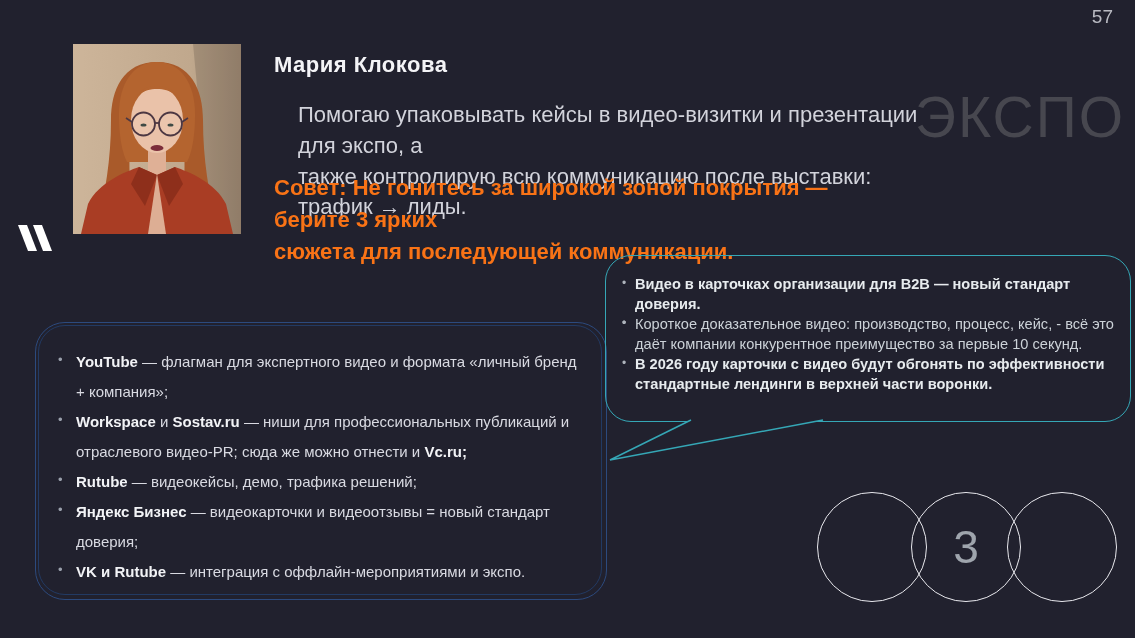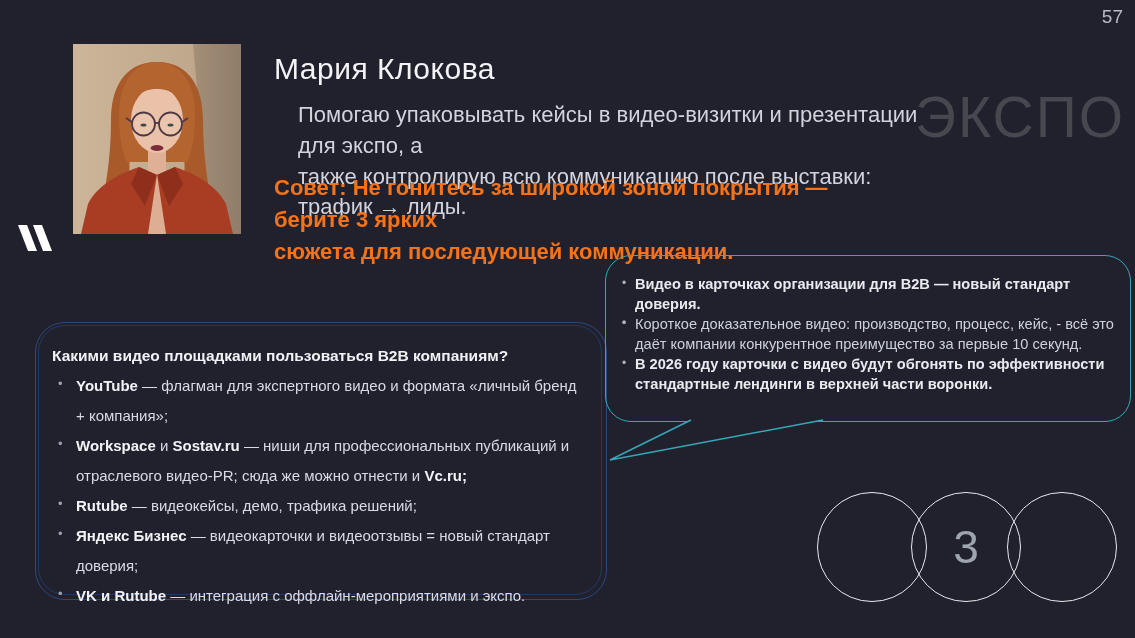--- a/index.html
+++ b/index.html
@@ -4,27 +4,27 @@
 <style>
   html,body{margin:0;padding:0;background:#14141c;}
   .slide{
     position:relative;width:1135px;height:638px;overflow:hidden;
     background:#21212e;
     font-family:"Liberation Sans", sans-serif;
     -webkit-font-smoothing:antialiased;
   }
   .abs{position:absolute;}
 
-  .page-num{right:12px;top:6px;font-size:19px;color:#b9bac2;}
+  .page-num{right:22px;top:6px;font-size:19px;color:#b9bac2;}
   .watermark{right:10px;top:40px;font-size:57px;letter-spacing:2px;color:#47474f;font-weight:400;margin-top:44px;}
 
   .photo{left:73px;top:44px;width:168px;height:190px;overflow:hidden;}
   .photo svg{display:block;}
 
-  .name{left:274px;top:52px;font-size:30px;color:#f4f4f7;font-weight:400;letter-spacing:.5px;}
+  .name{left:274px;top:52px;font-size:22px;color:#f4f4f7;font-weight:700;letter-spacing:.5px;}
   .desc{left:274px;top:100px;width:650px;font-size:22px;line-height:1.4;color:#d2d3db;white-space:pre-line;margin-left:24px;}
   .tip{left:274px;top:172px;width:630px;font-size:22px;line-height:1.45;color:#f97316;font-weight:bold;white-space:pre-line;}
 
   .quote-icon{left:16px;top:225px;width:40px;height:28px;}
   .quote{left:52px;top:252px;width:430px;font-size:19.5px;font-style:italic;font-weight:bold;
          line-height:1.65;color:#f2f3f6;white-space:pre-line;}
 
   .panel{
     left:35px;top:322px;width:572px;height:278px;box-sizing:border-box;
     border:1.5px solid #2c4a7e;border-radius:30px;
@@ -113,21 +113,20 @@
   <div class="abs tip">Совет: Не гонитесь за широкой зоной покрытия — берите 3 ярких
 сюжета для последующей коммуникации.</div>
 
   <svg class="abs quote-icon" viewBox="0 0 40 28" xmlns="http://www.w3.org/2000/svg">
     <polygon points="2,0 11,0 21,26 12,26" fill="#ffffff"></polygon>
     <polygon points="17,0 26,0 36,26 27,26" fill="#ffffff"></polygon>
   </svg>
 
 
   <div class="abs panel">
-    <p class="panel-title">Какими видео площадками пользоваться B2B компаниям?</p>
     <ul class="plist">
       <li><span class="dot">•</span><span><span class="seg-b">YouTube</span><span> — флагман для экспертного видео и формата «личный бренд + компания»;</span></span></li>
       <li><span class="dot">•</span><span><span class="seg-b">Workspace</span><span> и </span><span class="seg-b">Sostav.ru</span><span> — ниши для профессиональных публикаций и отраслевого видео-PR; сюда же можно отнести и </span><span class="seg-b">Vc.ru;</span></span></li>
       <li><span class="dot">•</span><span><span class="seg-b">Rutube</span><span> — видеокейсы, демо, трафика решений;</span></span></li>
       <li><span class="dot">•</span><span><span class="seg-b">Яндекс Бизнес</span><span> — видеокарточки и видеоотзывы = новый стандарт доверия;</span></span></li>
       <li><span class="dot">•</span><span><span class="seg-b">VK и Rutube</span><span> — интеграция с оффлайн-мероприятиями и экспо.</span></span></li>
     </ul>
   </div>
 
   <div class="abs bubble">

